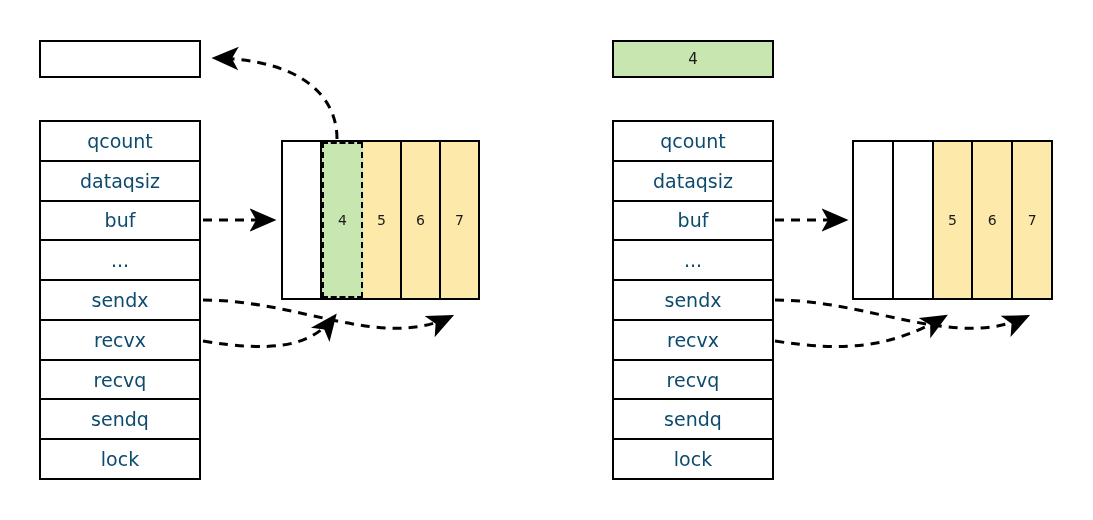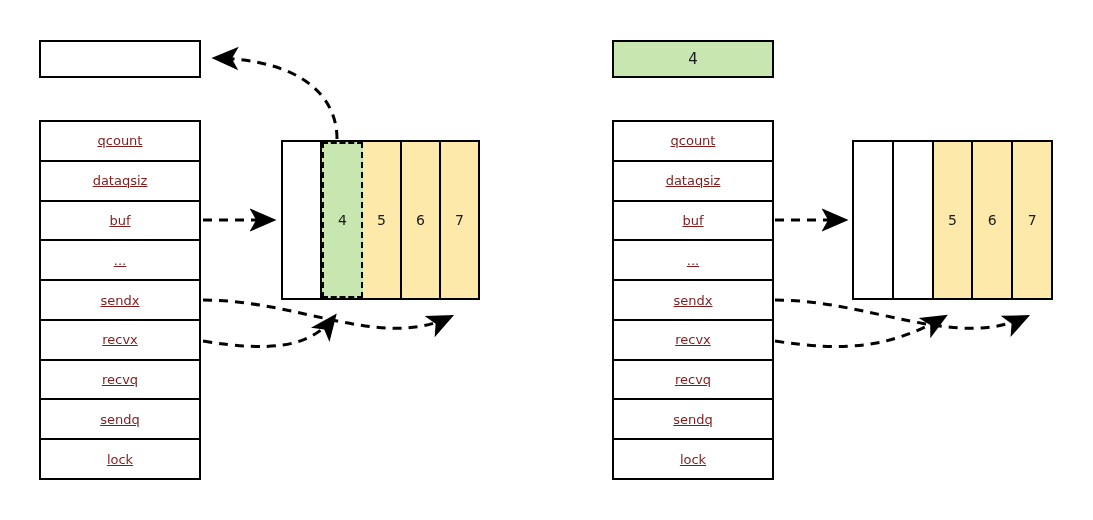--- a/index.html
+++ b/index.html
@@ -46,24 +46,23 @@
     display: flex;
     flex-direction: column;
   }
   .struct-row {
     box-sizing: border-box;
     flex: 1 1 0;
     border-bottom: 2px solid #000000;
     display: flex;
     align-items: center;
     justify-content: center;
-    font-size: 13px;
-    color: #7f1d1d;
-    background: #ffffff;
-    text-decoration: underline;
+    font-size: 19px;
+    color: #0c4a6e;
+    background: #ffffff;
   }
   .struct-row:last-child {
     border-bottom: none;
   }
   .buffer {
     position: absolute;
     box-sizing: border-box;
     border: 2px solid #000000;
     background: #ffffff;
     display: flex;

